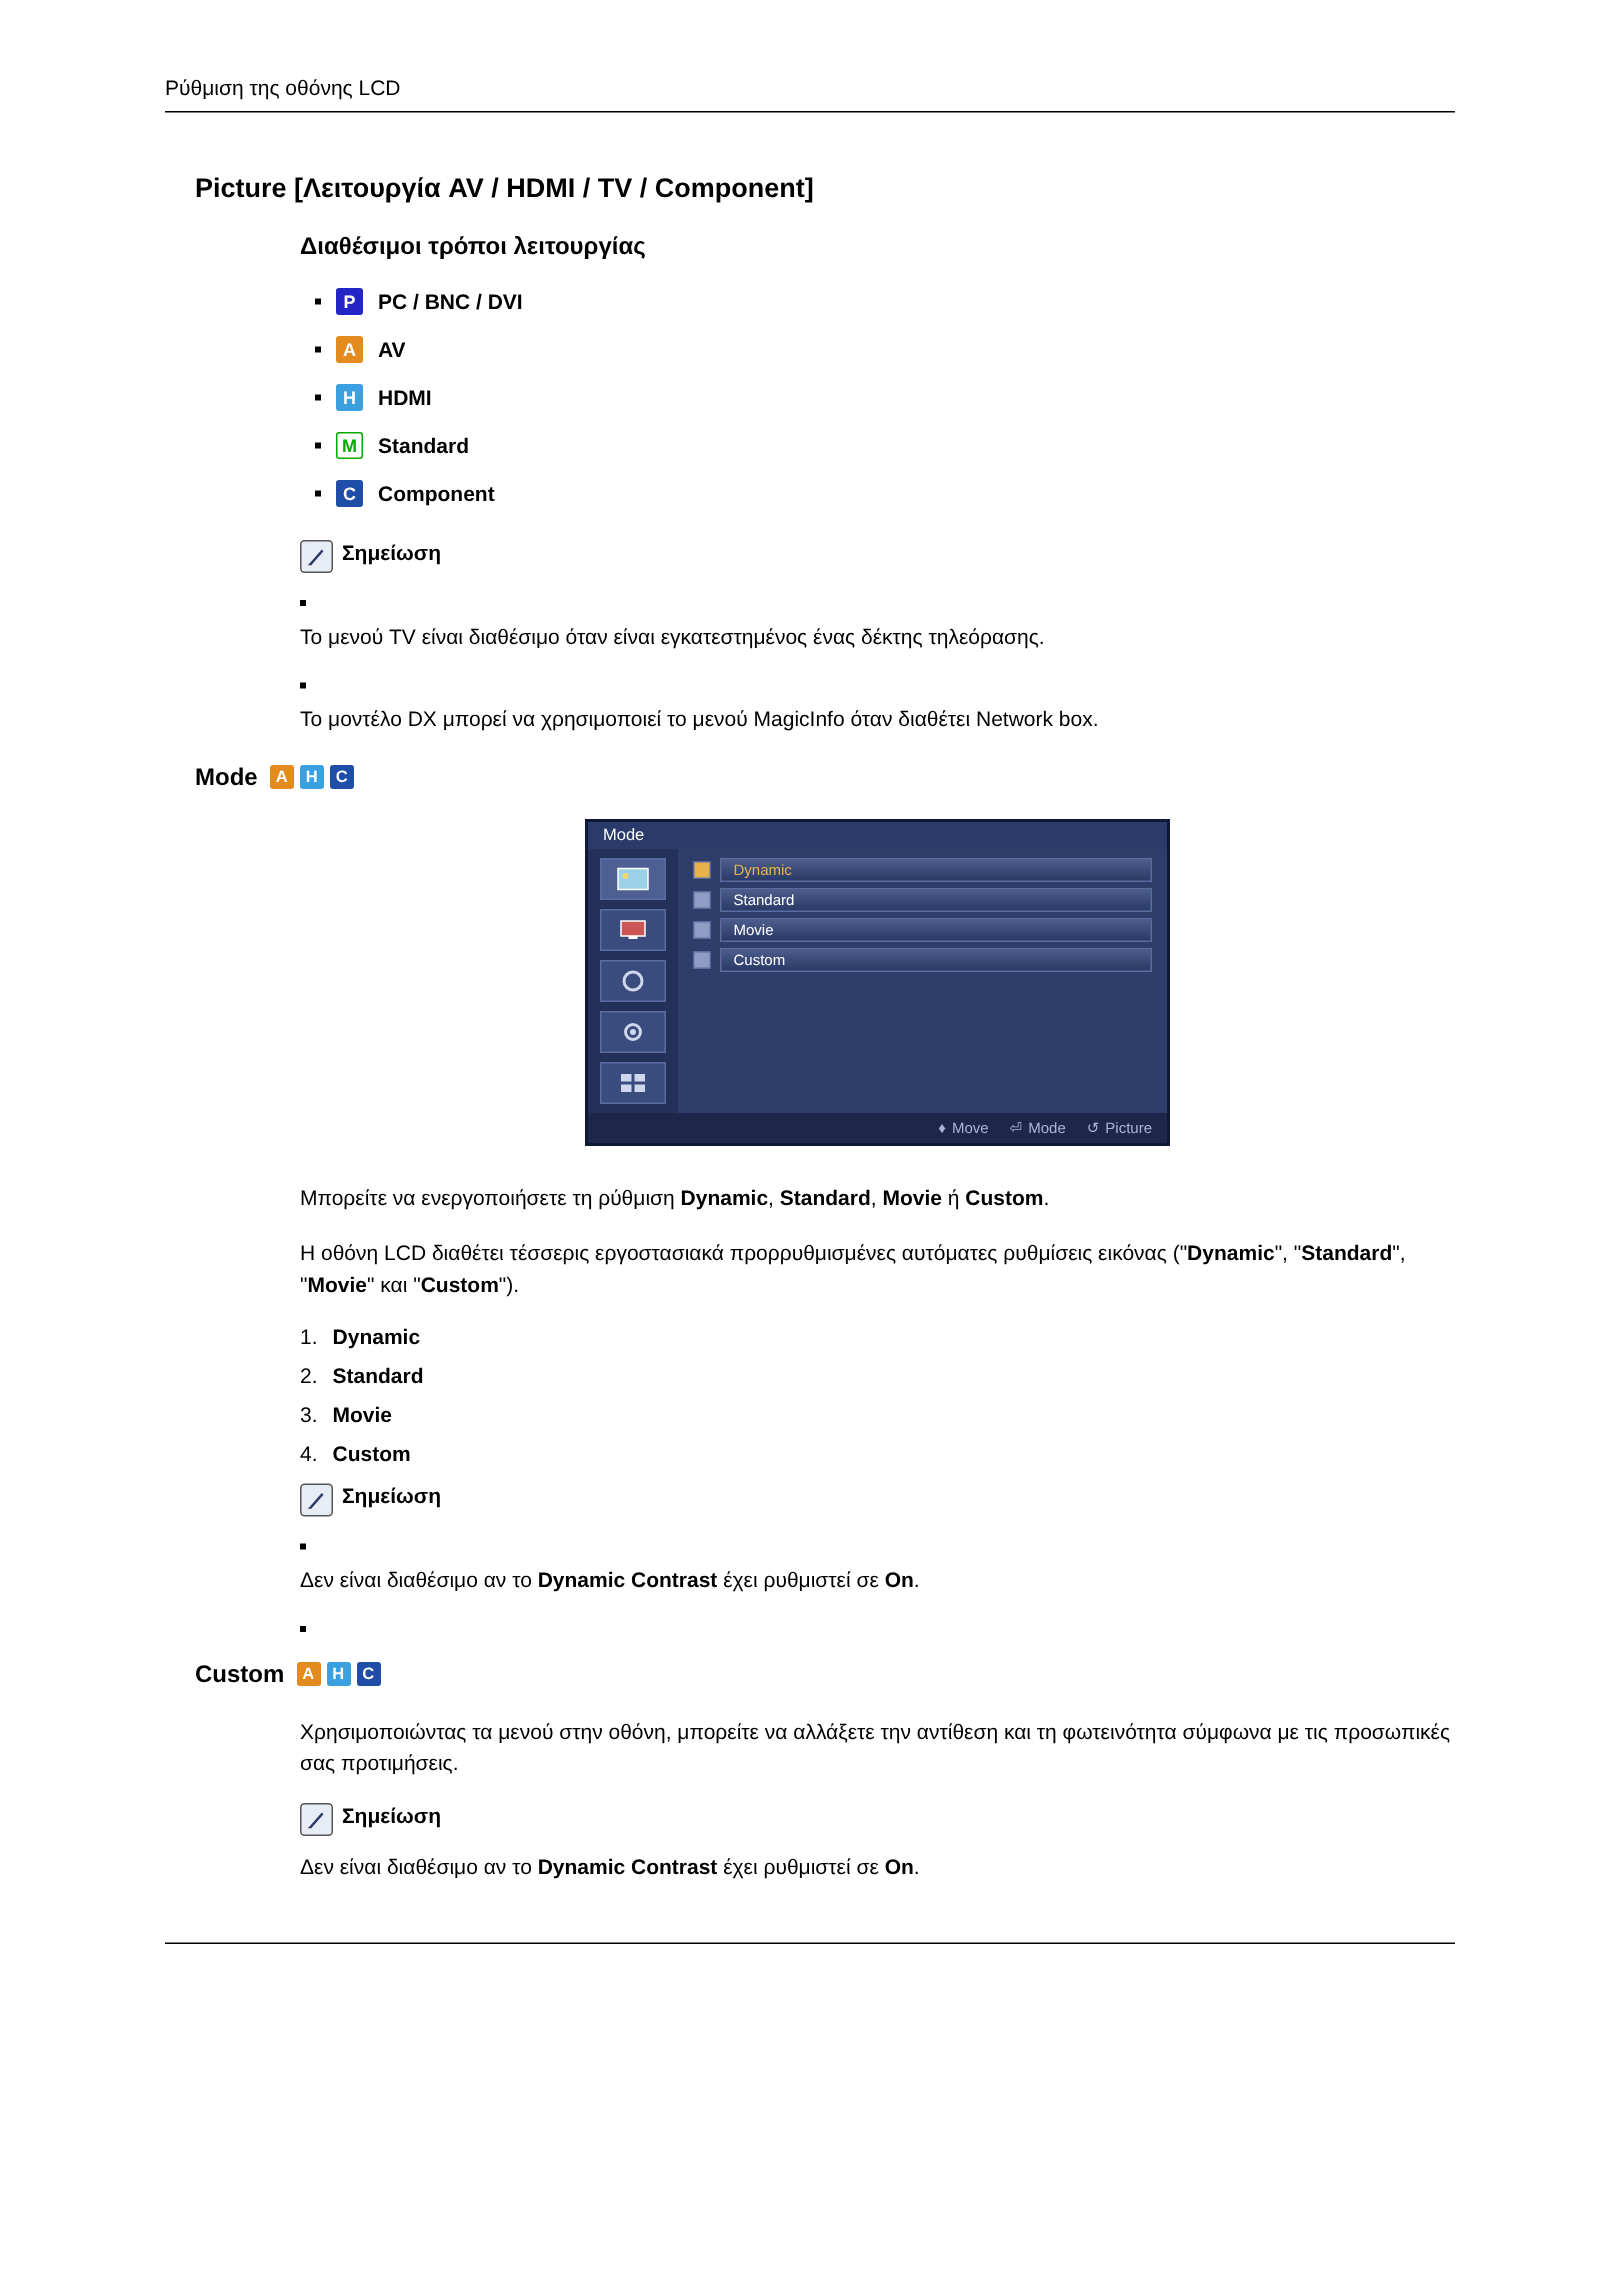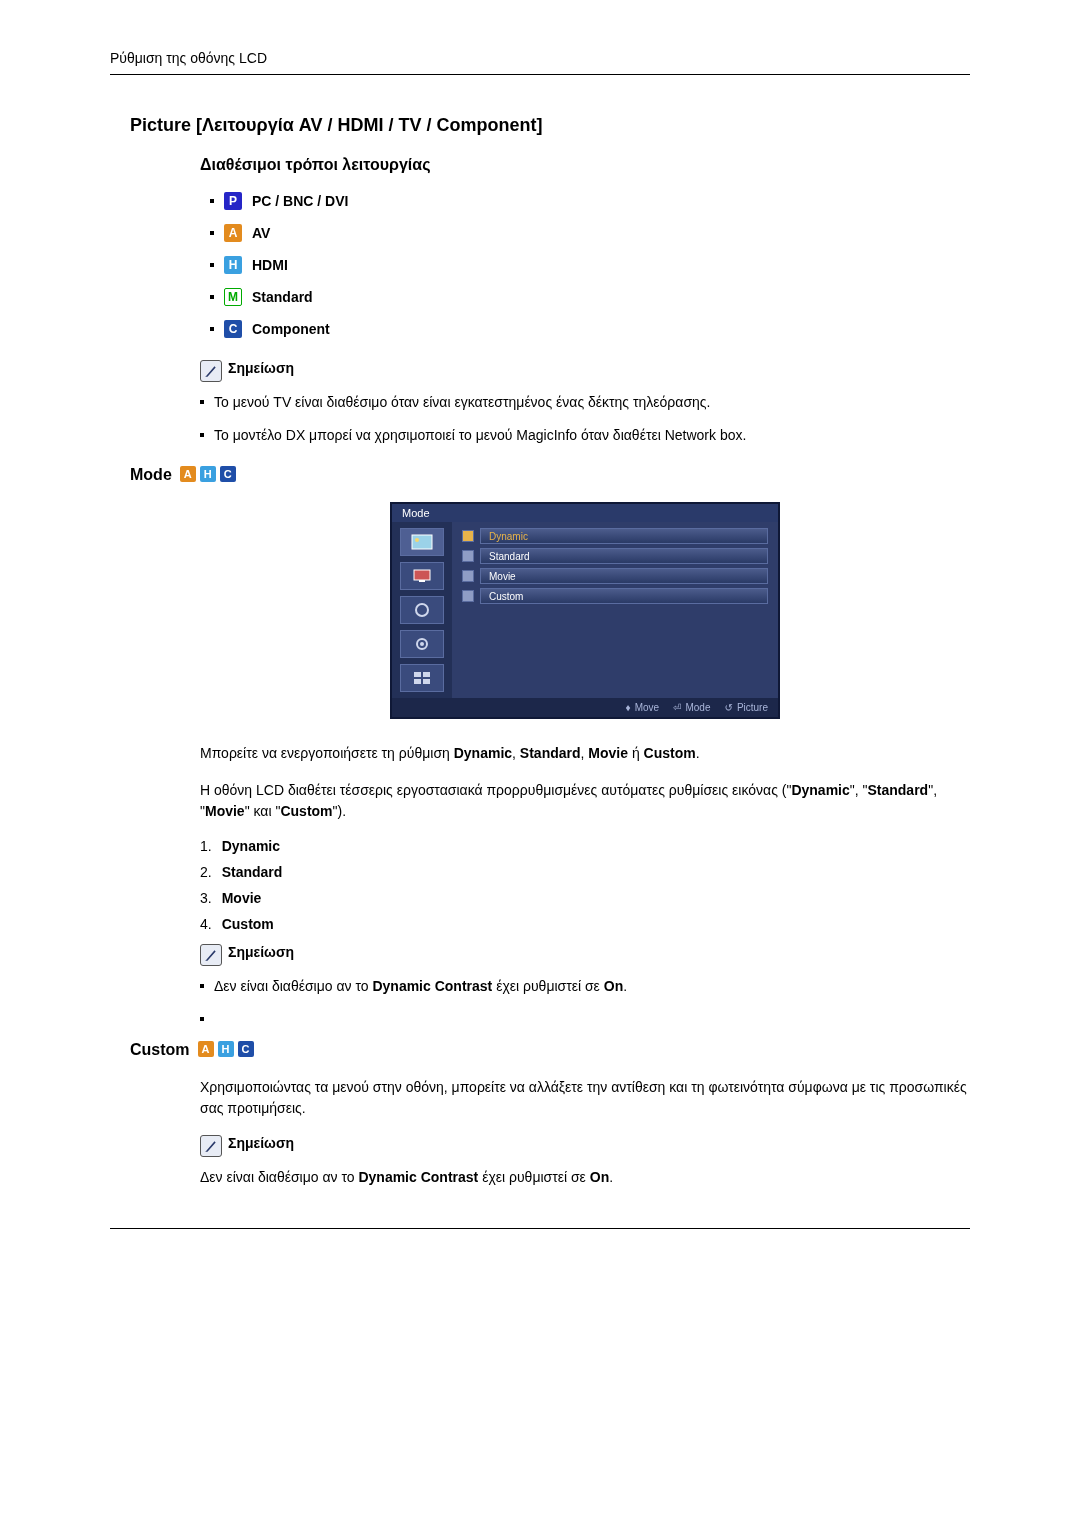--- a/index.html
+++ b/index.html
@@ -96,20 +96,21 @@
     justify-content: center;
     color: #2a3a6a;
     background: #e8ecf5;
   }
   .note-icon svg { width: 14px; height: 14px; }
   .note-bullet {
     display: flex;
     gap: 10px;
     margin-bottom: 12px;
     line-height: 1.5;
+    flex-direction: column;
   }
   .note-bullet .dot {
     width:4px; height:4px; background:#000; margin-top:8px; flex-shrink:0;
   }
   .inline-bold { font-weight: bold; }
   .menu-screenshot {
     width: 390px;
     margin: 0 auto 24px auto;
     background: #2a3a6a;
     border: 2px solid #0f1836;

